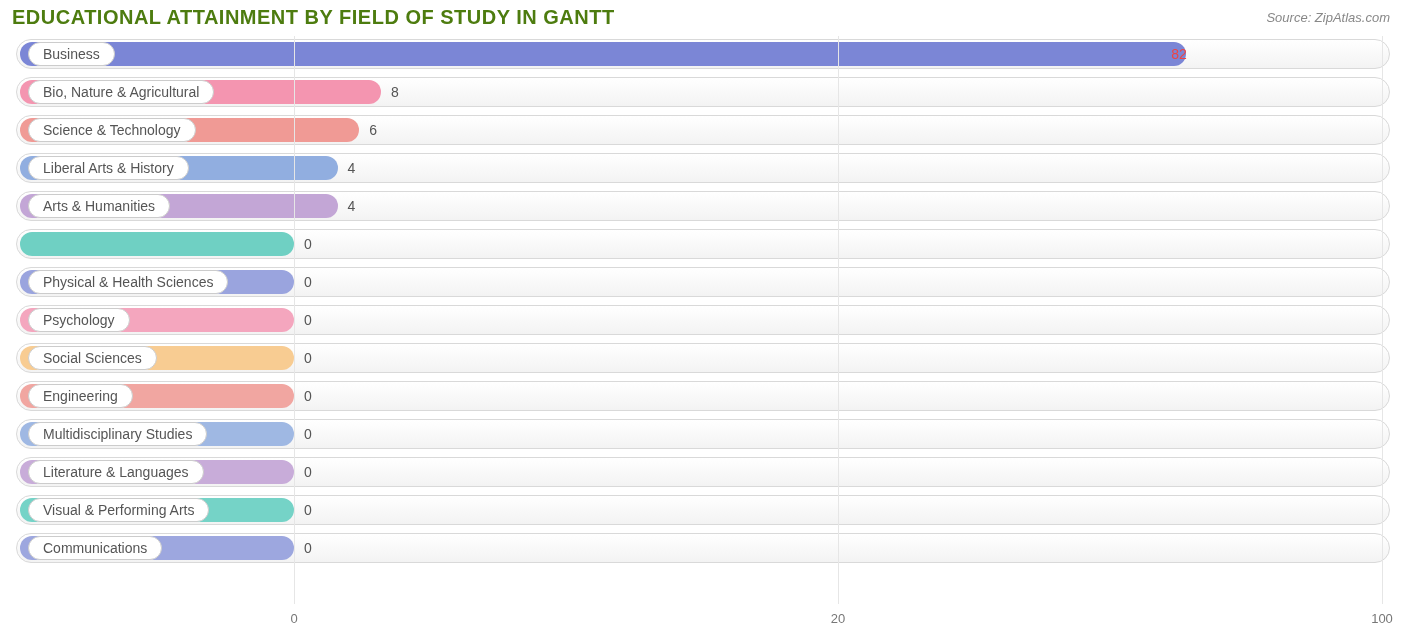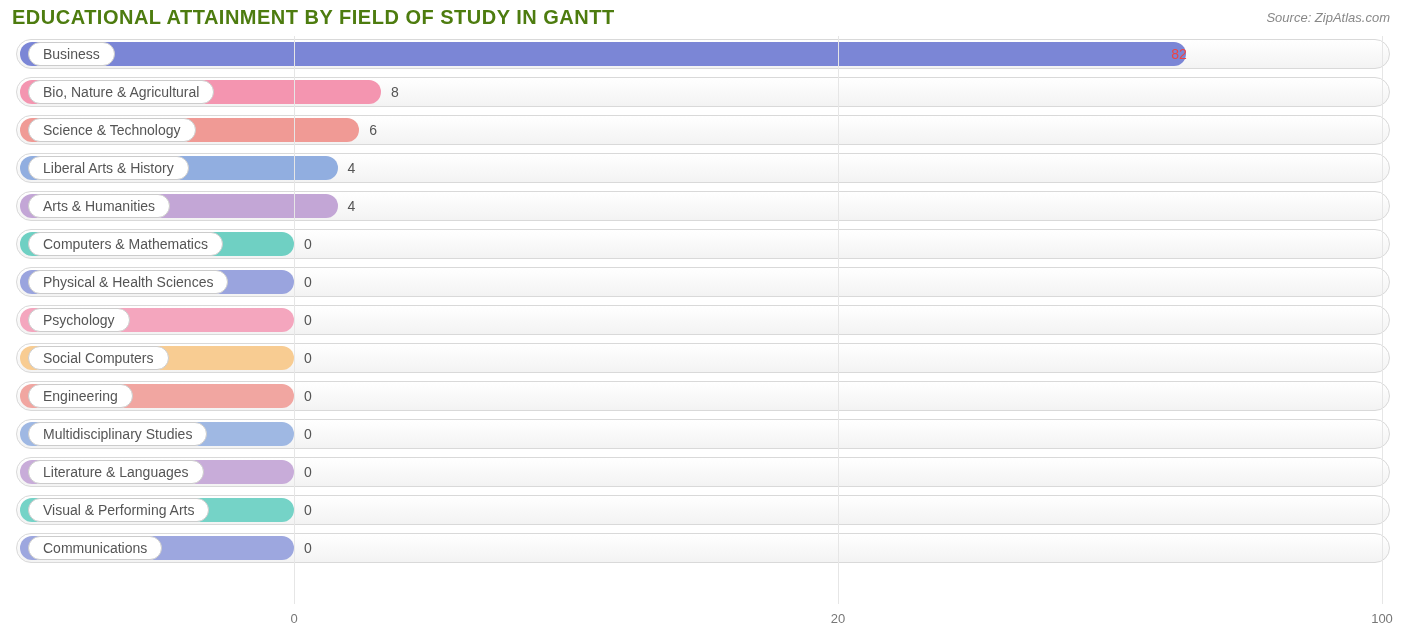--- a/index.html
+++ b/index.html
@@ -133,39 +133,38 @@
     </div>
     <div class="row">
       <div class="track"></div>
       <div class="bar" style="width: 317.52px; background: rgb(195, 166, 214);"></div>
       <div class="cat-pill">Arts &amp; Humanities</div>
       <div class="value-label" style="left: 331.52px;">4</div>
     </div>
     <div class="row">
       <div class="track"></div>
       <div class="bar" style="width: 274px; background: rgb(111, 208, 195);"></div>
-      <div class="cat-pill">Computers &amp; Mathematics</div>
       <div class="value-label" style="left: 288px;">0</div>
     </div>
     <div class="row">
       <div class="track"></div>
       <div class="bar" style="width: 274px; background: rgb(154, 164, 222);"></div>
       <div class="cat-pill">Physical &amp; Health Sciences</div>
       <div class="value-label" style="left: 288px;">0</div>
     </div>
     <div class="row">
       <div class="track"></div>
       <div class="bar" style="width: 274px; background: rgb(244, 166, 190);"></div>
       <div class="cat-pill">Psychology</div>
       <div class="value-label" style="left: 288px;">0</div>
     </div>
     <div class="row">
       <div class="track"></div>
       <div class="bar" style="width: 274px; background: rgb(248, 204, 146);"></div>
-      <div class="cat-pill">Social Computers</div>
+      <div class="cat-pill">Social Sciences</div>
       <div class="value-label" style="left: 288px;">0</div>
     </div>
     <div class="row">
       <div class="track"></div>
       <div class="bar" style="width: 274px; background: rgb(241, 166, 161);"></div>
       <div class="cat-pill">Engineering</div>
       <div class="value-label" style="left: 288px;">0</div>
     </div>
     <div class="row">
       <div class="track"></div>

